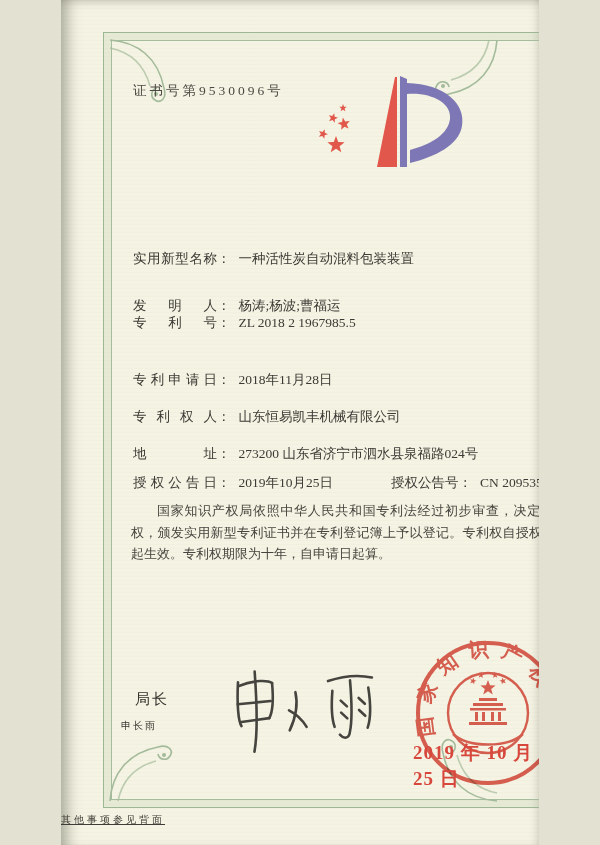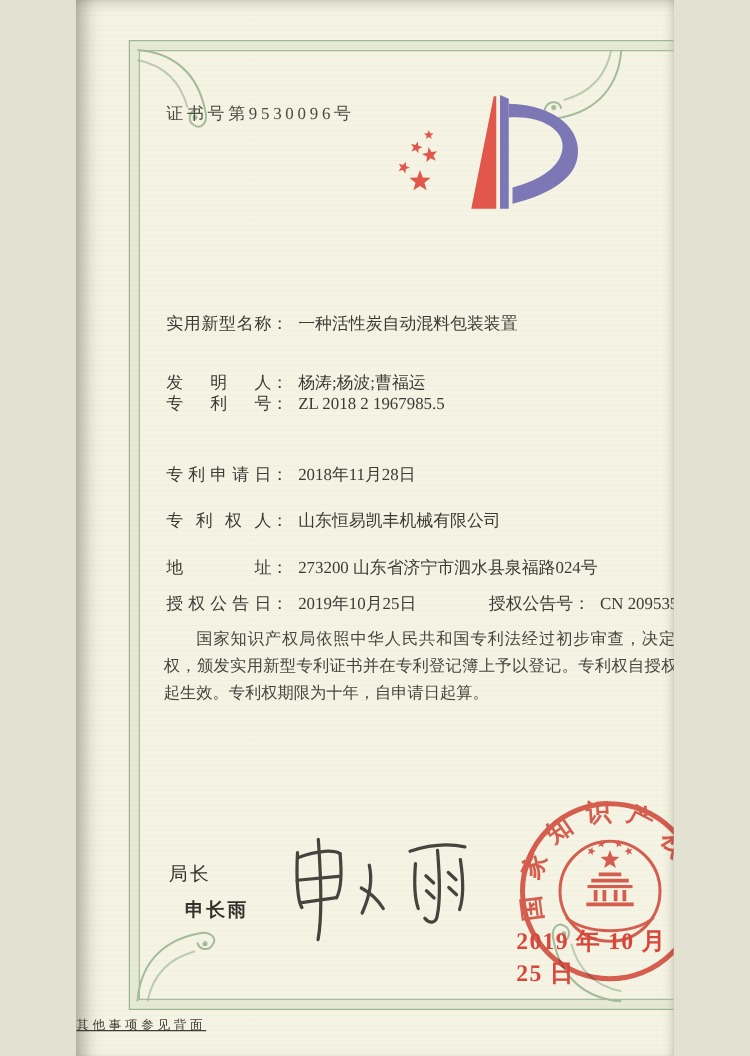--- a/index.html
+++ b/index.html
@@ -32,21 +32,21 @@
   #qr-modules rect{fill:#4c4b44;}
   .title{position:absolute;left:0;width:600px;top:180px;text-align:center;font-size:31px;font-weight:bold;letter-spacing:10px;text-indent:10px;color:#242421;}
   .fields{position:absolute;left:72px;top:0;width:460px;font-size:13.5px;}
   .row{position:absolute;left:0;width:460px;white-space:nowrap;}
   .lbl{display:inline-block;width:84px;text-align:justify;text-align-last:justify;vertical-align:bottom;}
   .colon{display:inline-block;margin-right:8px;}
   .pair2{position:absolute;left:258px;top:0;}
   .paras{position:absolute;left:70px;top:500px;width:464px;font-size:13px;line-height:21.5px;color:#46443e;text-align:justify;}
   .paras p{margin:0 0 3px 0;text-indent:2em;}
   .director{position:absolute;left:74px;top:690px;font-size:15px;letter-spacing:2px;color:#33322d;}
-  .director-name{position:absolute;left:87px;top:719px;font-size:15px;letter-spacing:2px;color:#33322d;font-weight:bold;}
+  .director-name{position:absolute;left:60px;top:719px;font-size:10px;letter-spacing:2px;color:#33322d;}
   .signature{position:absolute;left:150px;top:662px;transform:rotate(-2deg);}
   .signature path{stroke:#45443e;stroke-width:2.6;fill:none;stroke-linecap:round;}
   .seal{position:absolute;left:352px;top:638px;opacity:.85;mix-blend-mode:multiply;}
   .seal-date{position:absolute;left:352px;top:740px;font-size:19px;letter-spacing:1px;font-weight:bold;}
   .page-info{position:absolute;left:0;width:600px;top:783px;text-align:center;font-size:11px;letter-spacing:2px;color:#45443e;}
   .back-note{position:absolute;left:0;width:600px;top:813px;text-align:left;font-size:10px;letter-spacing:3px;color:#3e3c36;text-decoration:underline;}
 </style>
 </head>
 <body>
 

